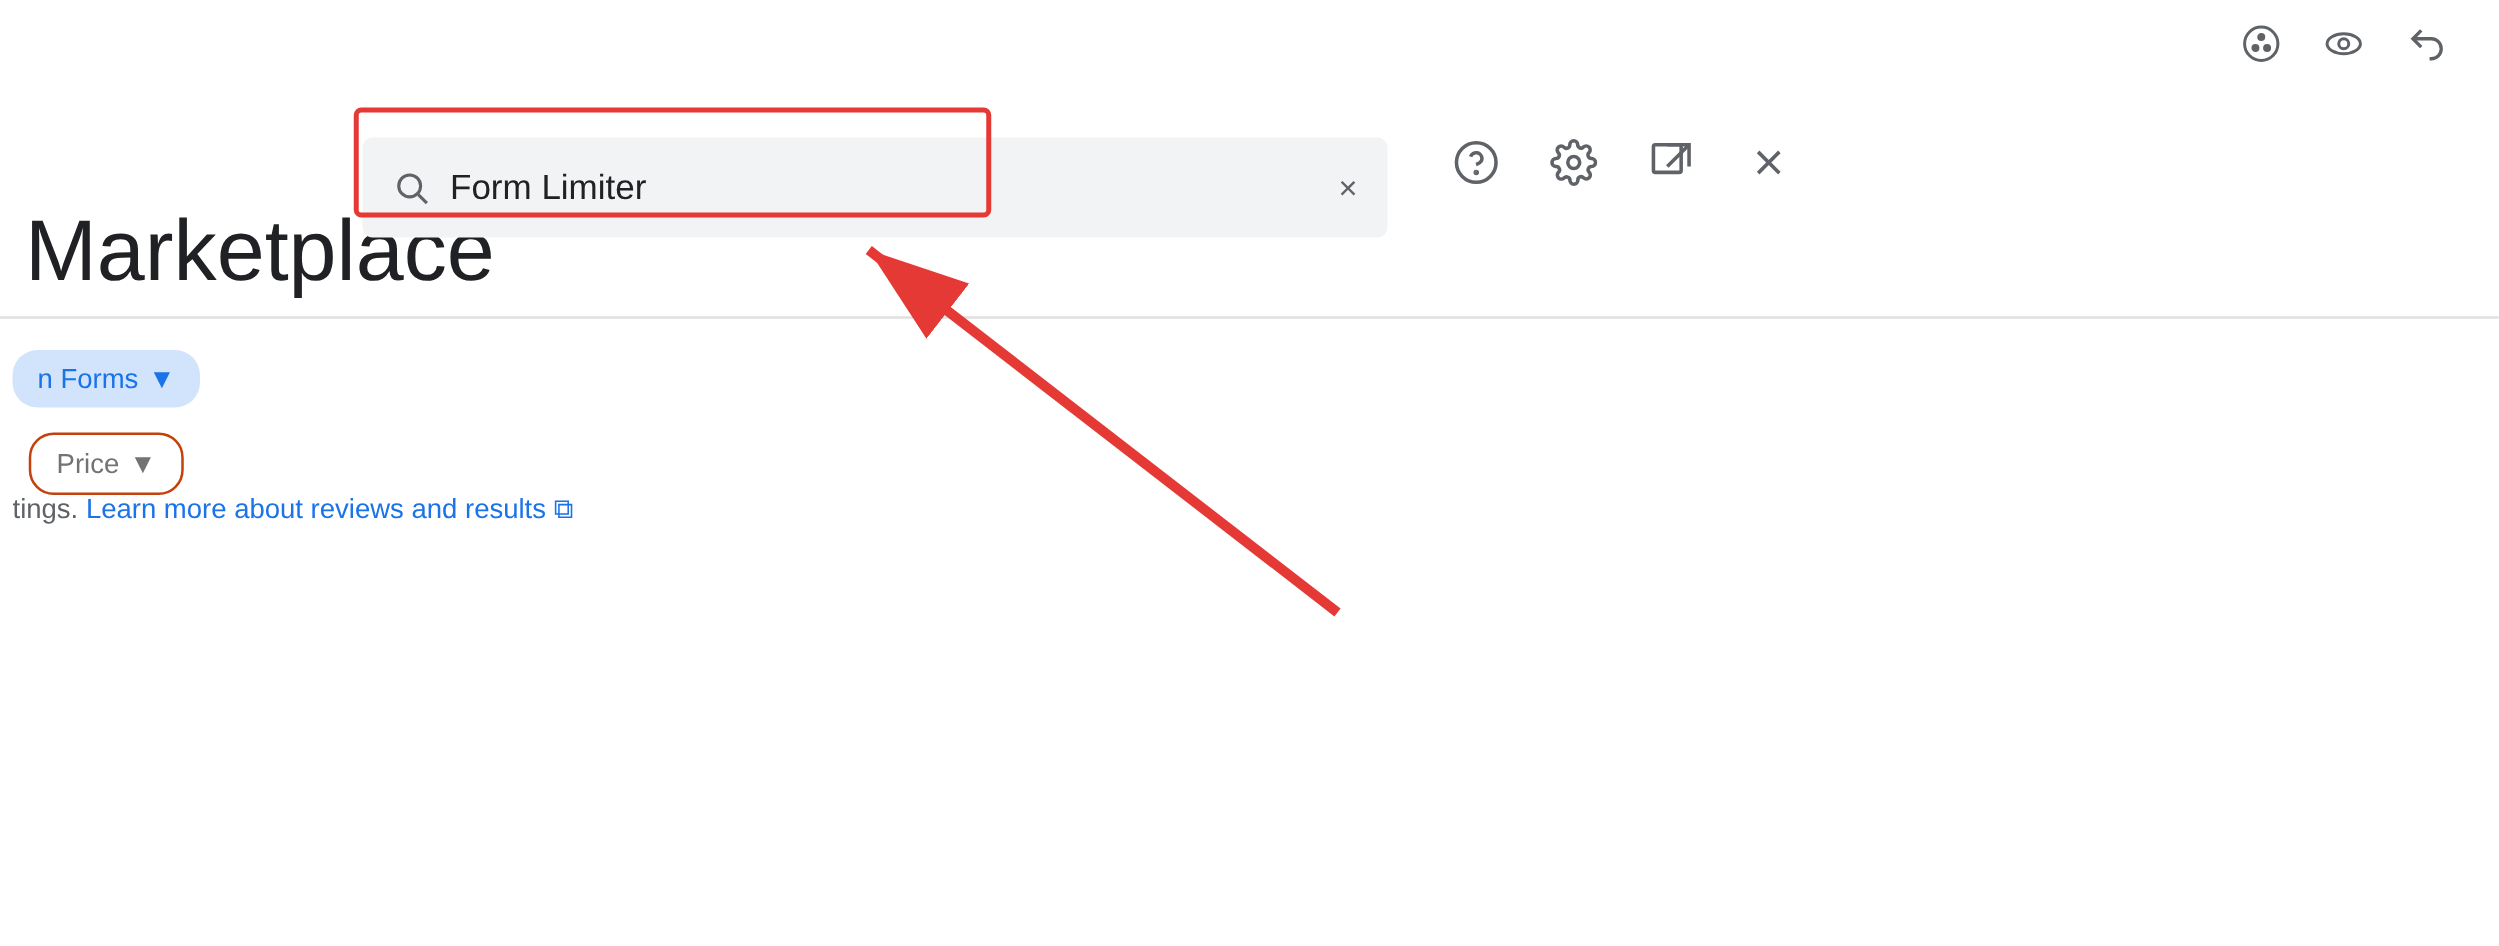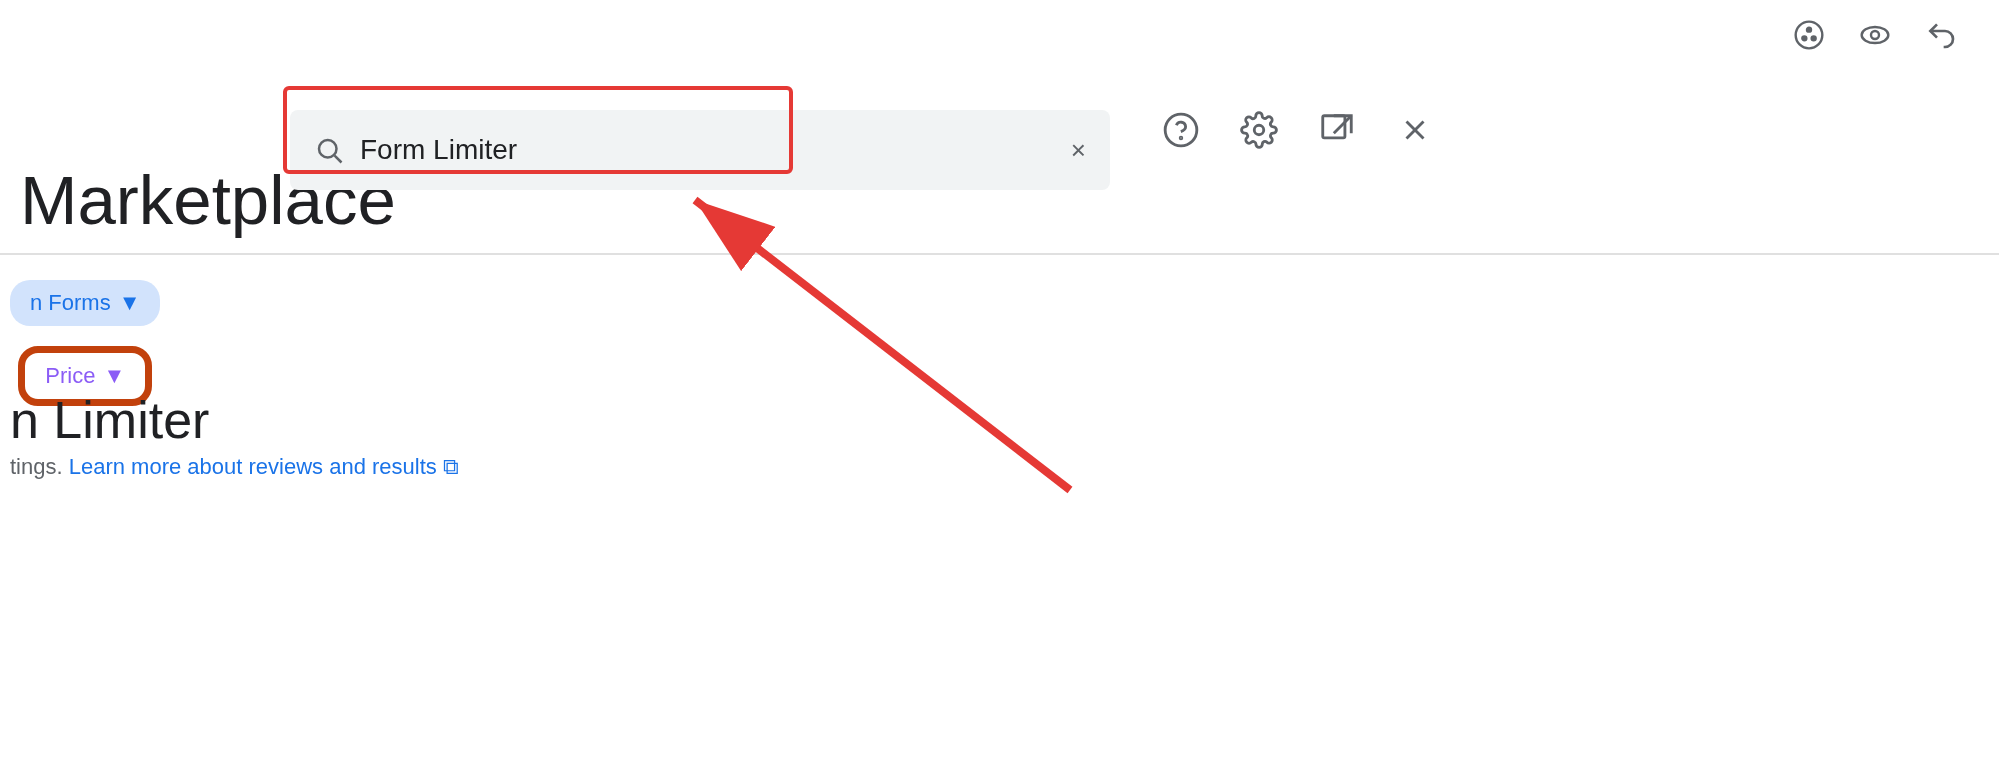--- a/index.html
+++ b/index.html
@@ -146,25 +146,25 @@
       color: #1a73e8;
       cursor: pointer;
       display: flex;
       align-items: center;
       gap: 8px;
       font-family: inherit;
     }
 
     .filter-btn-outline {
       background: #ffffff;
-      border: 7px solid #c2410c;
+      border: 2px solid #c2410c;
       border-radius: 20px;
       padding: 10px 20px;
       font-size: 22px;
-      color: #8b5cf6;
+      color: #737373;
       cursor: pointer;
       display: flex;
       align-items: flex-start;
       gap: 8px;
       font-family: inherit;
     }
 
     
     .content-area {
       position: absolute;
@@ -291,21 +291,20 @@
     <span>n Forms</span>
     <span>▼</span>
   </button>
   <button class="filter-btn-outline">
     <span>Price</span>
     <span>▼</span>
   </button>
 </div>
 
 <div class="content-area">
-  <div class="content-title">n Limiter</div>
   <div class="content-subtitle">
     <span>tings. </span><a class="content-link" href="#"><span>Learn more about reviews and results</span> <span>⧉</span></a>
   </div>
 </div>
 
 <svg class="arrow-svg" viewBox="0 0 700 450" xmlns="http://www.w3.org/2000/svg" style="position:absolute; top:100px; left:590px; width:700px; height:450px; pointer-events:none; z-index:20;">
   <defs>
     <marker id="arrowhead" markerWidth="10" markerHeight="7" refX="10" refY="3.5" orient="auto">
       <polygon points="0 0, 10 3.5, 0 7" fill="#e53935"></polygon>
     </marker>

